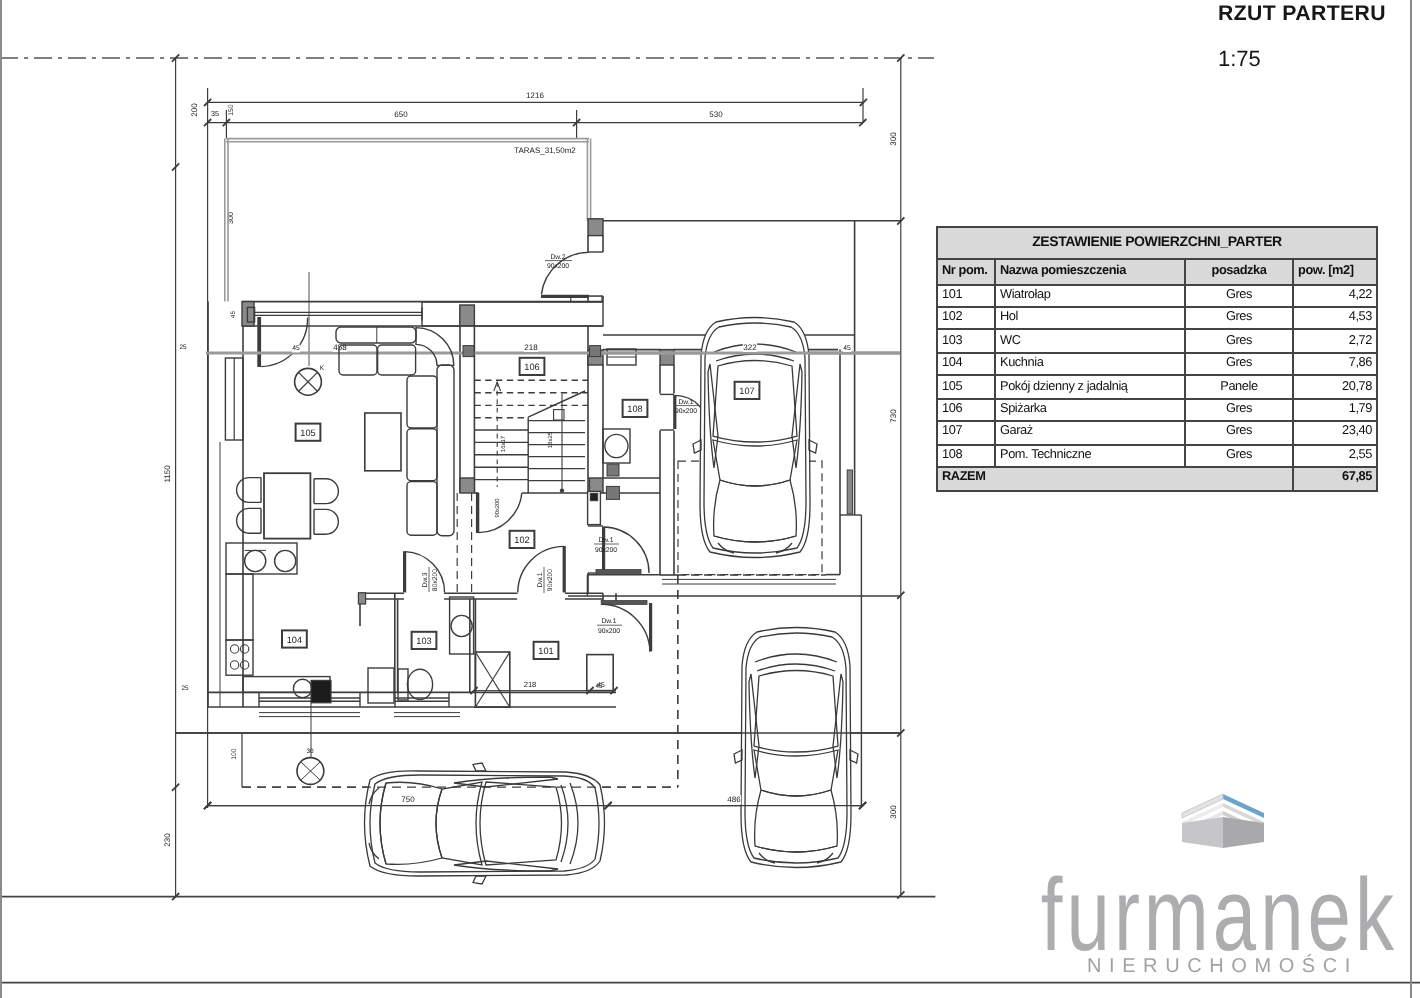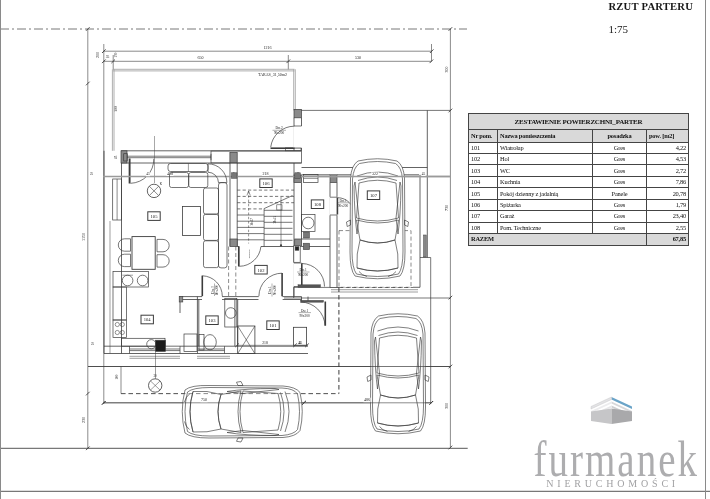--- a/index.html
+++ b/index.html
@@ -1,17 +1,17 @@
 <!DOCTYPE html>
 <html><head>
 <meta charset="utf-8">
 <style>
   html,body{margin:0;padding:0;background:#fff;}
   #page{position:relative;width:710px;height:499px;background:#ffffff;overflow:hidden;
-        font-family:Liberation Serif, serif;}
+        font-family:Liberation Sans, sans-serif;}
   .abs{position:absolute;}
   #title{right:17px;top:1px;text-align:left;color:#171717;}
   #title .t1{font-weight:bold;font-size:10.6px;letter-spacing:0.2px;}
   #title .t2{font-size:11px;margin-top:11px;}
   table.ztab{border-collapse:collapse;table-layout:fixed;width:220px;
              font-size:6.4px;color:#111;letter-spacing:-0.2px;}
   table.ztab td{border:1px solid #444;padding:0 2px;overflow:hidden;white-space:nowrap;height:10.45px;line-height:10px;}
   table.ztab .hd{background:#d9d9d9;font-weight:bold;}
   table.ztab .ttl{background:#d9d9d9;font-weight:bold;text-align:center;font-size:7px;height:15.4px;}
   table.ztab .c{text-align:center;}

